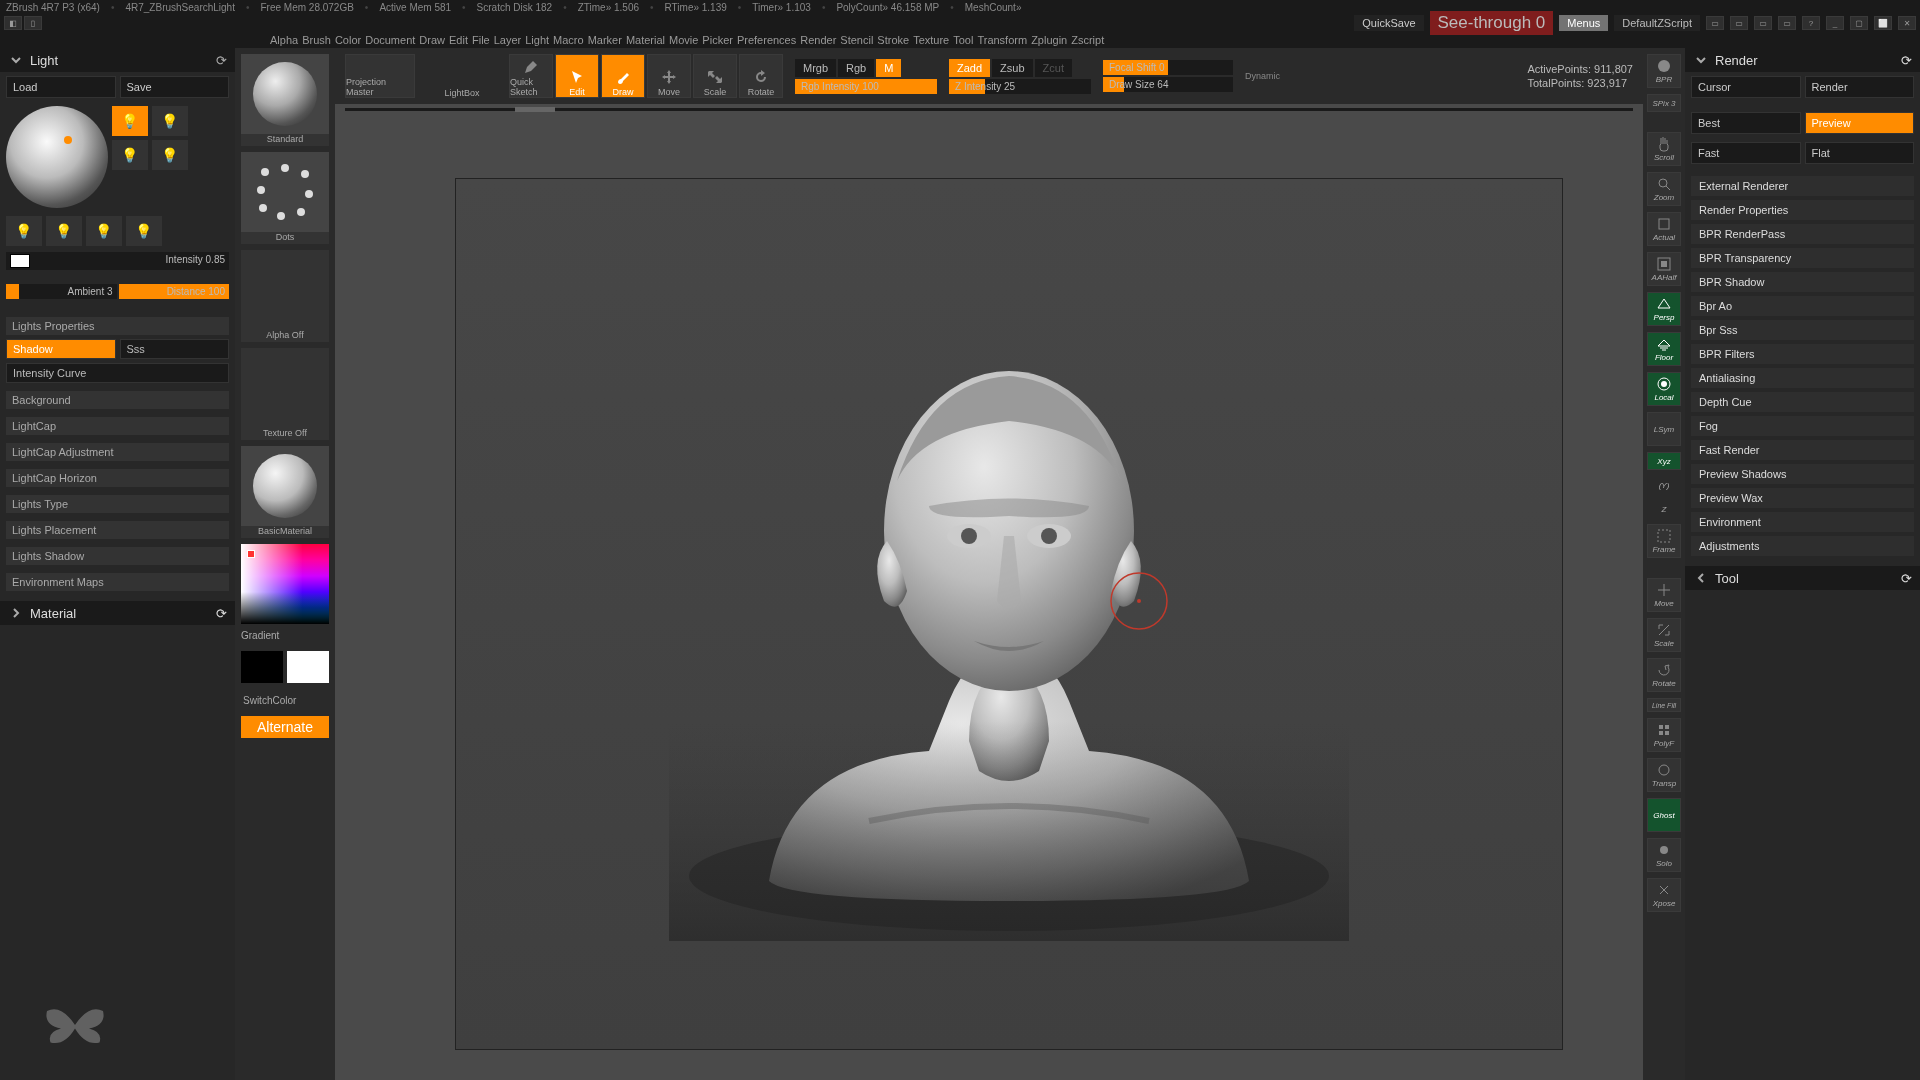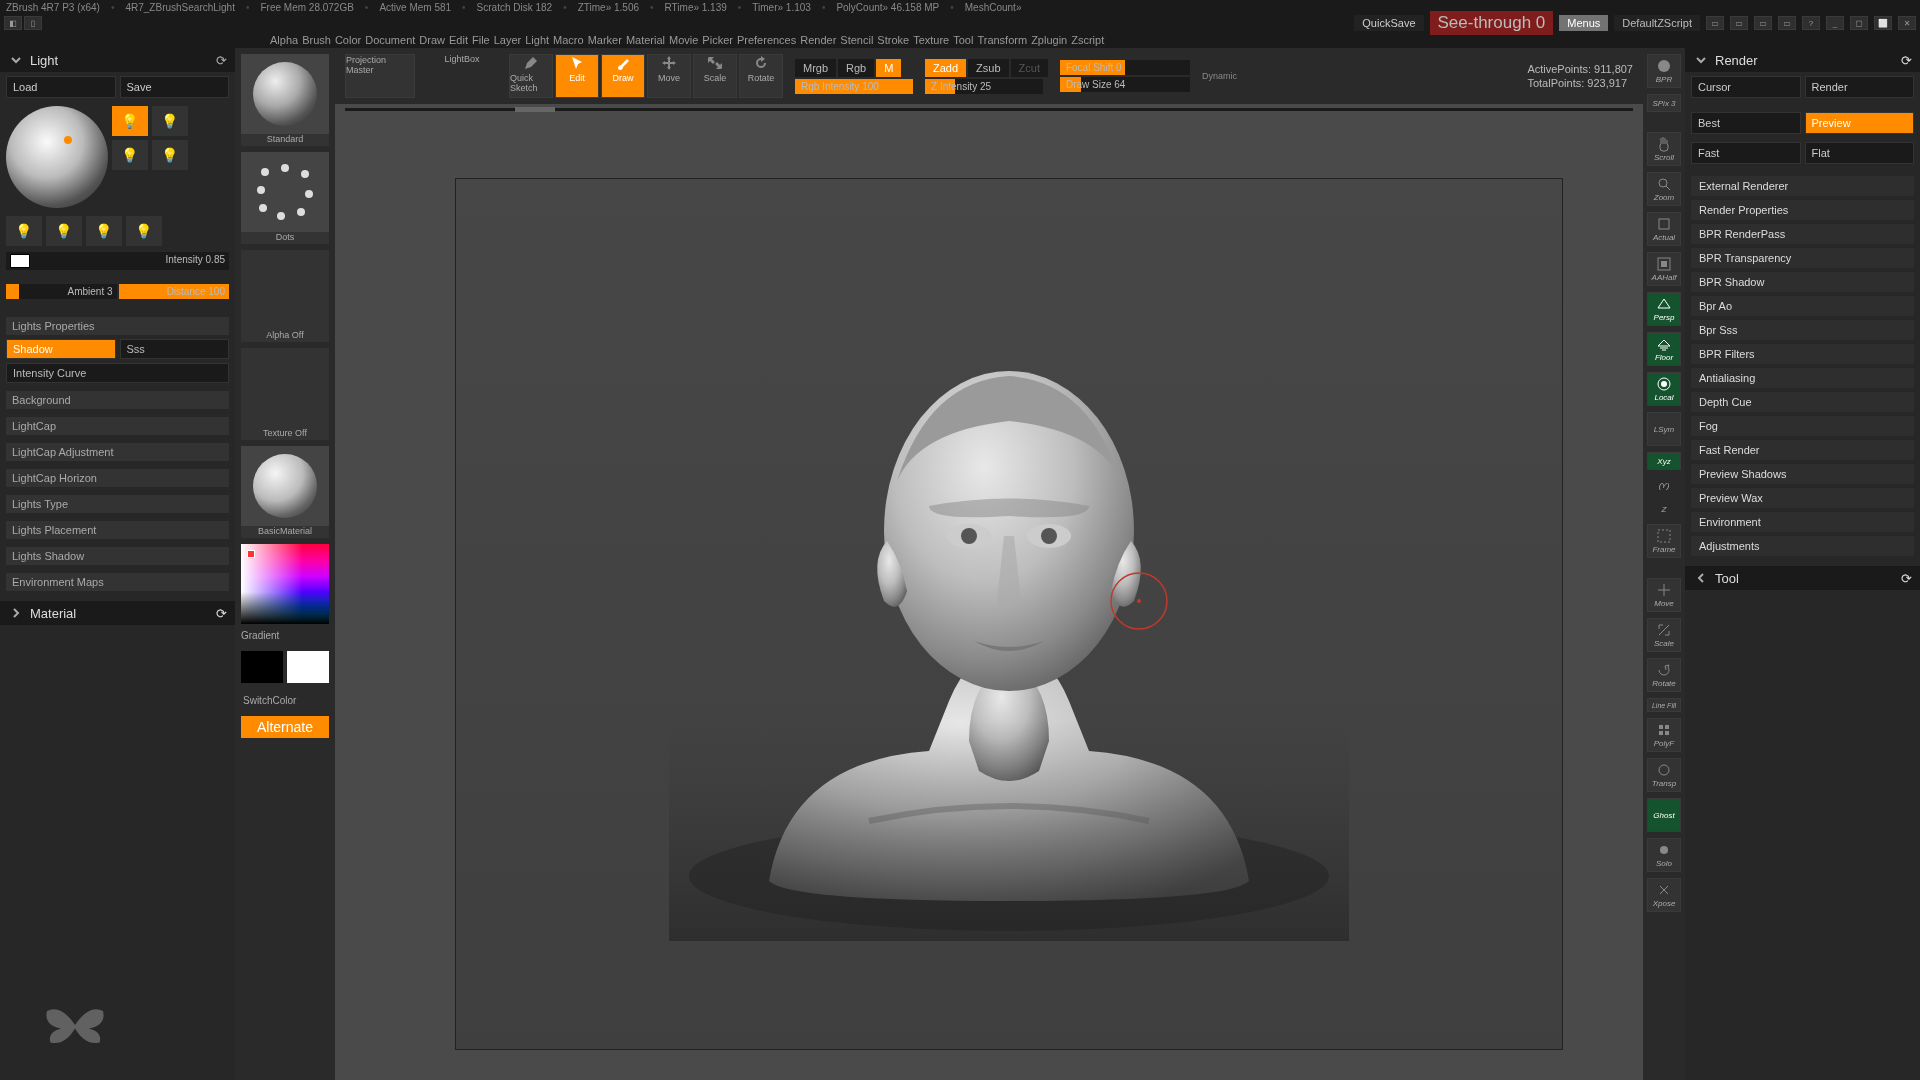--- a/index.html
+++ b/index.html
@@ -69,25 +69,25 @@
 .cpk::before{content:'';position:absolute;inset:0;background:linear-gradient(to right,#fff,transparent 70%);}
 .cpk::after{content:'';position:absolute;inset:0;background:linear-gradient(to top,#000,transparent 40%);}
 .cp-cursor { position:absolute; width:8px; height:8px; border:1px solid #fff; left:6px; top:6px; background:#f33; }
 .grad-row { display:flex; gap:4px; margin-top:4px; }
 .gswatch { width:42px; height:32px; }
 .switchc { width:88px; margin-top:4px; font-size:10px; color:#aaa; text-align:left; padding:2px; }
 .alt-btn { width:88px; background:#ff8c00; color:#fff; font-size:14px; padding:3px; text-align:center; margin-top:2px; }
 
 
 .top-toolbar { background:#2a2a2a; padding:6px 10px; display:flex; align-items:center; gap:12px; flex-wrap:wrap;}
-.tb-btn { display:flex; flex-direction:column; align-items:center; justify-content:flex-start; width:44px; height:44px; background:#333; color:#aaa; font-size:9px; cursor:pointer; border:1px solid #3a3a3a; gap:2px; }
+.tb-btn { display:flex; flex-direction:column; align-items:center; justify-content:flex-end; width:44px; height:44px; background:#333; color:#aaa; font-size:9px; cursor:pointer; border:1px solid #3a3a3a; gap:2px; }
 .tb-btn.on { background:#ff8c00; color:#fff; }
 .tb-btn.wide { width:70px; }
 .tb-group { display:flex; gap:2px; }
-.mini-slider { background:#1a1a1a; padding:2px 6px; color:#bbb; font-size:10px; width:118px; position:relative; }
+.mini-slider { background:#1a1a1a; padding:2px 6px; color:#bbb; font-size:10px; width:142px; position:relative; }
 .mini-slider .mfill { position:absolute; left:0; top:0; bottom:0; background:#ff8c00; }
 .mini-slider span{position:relative;}
 .pill { padding:3px 8px; background:#1a1a1a; color:#bbb; font-size:11px; cursor:pointer; }
 .pill.on { background:#ff8c00; color:#fff; }
 .info-txt { color:#bbb; font-size:11px; }
 .slider-bar { height:3px; background:#1a1a1a; margin:4px 10px 0; position:relative; }
 .slider-bar .knob { position:absolute; width:40px; height:5px; background:#666; top:-1px; left:170px; }
 
 
 .viewport { position:absolute; left:120px; right:80px; top:130px; bottom:30px; background:linear-gradient(180deg,#474747,#3f3f3f); border:1px solid #222; overflow:hidden;}

